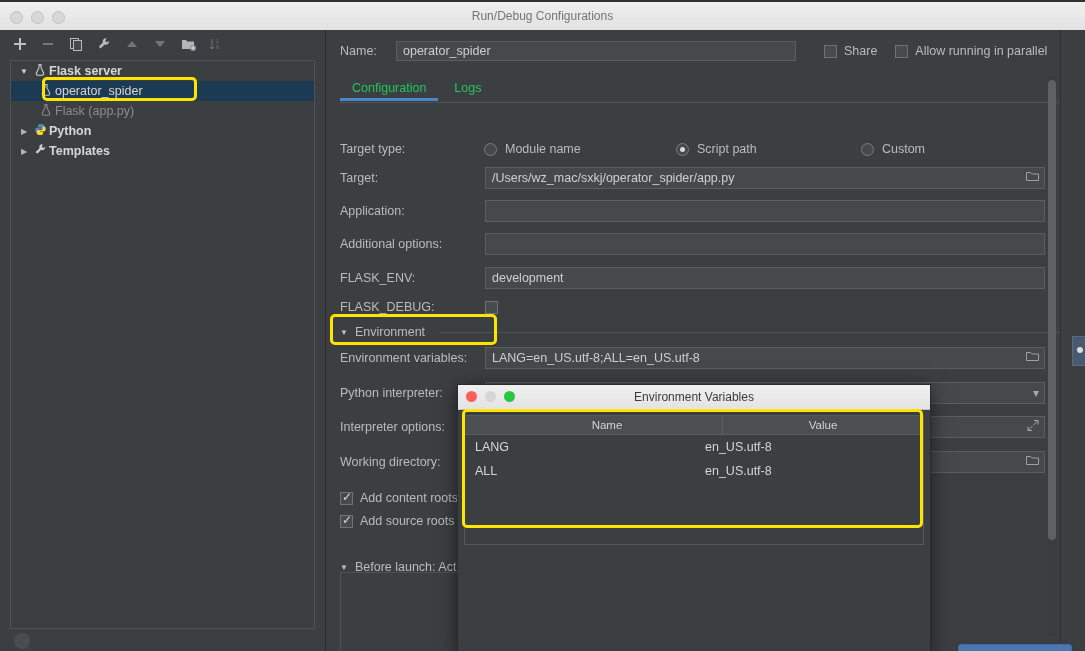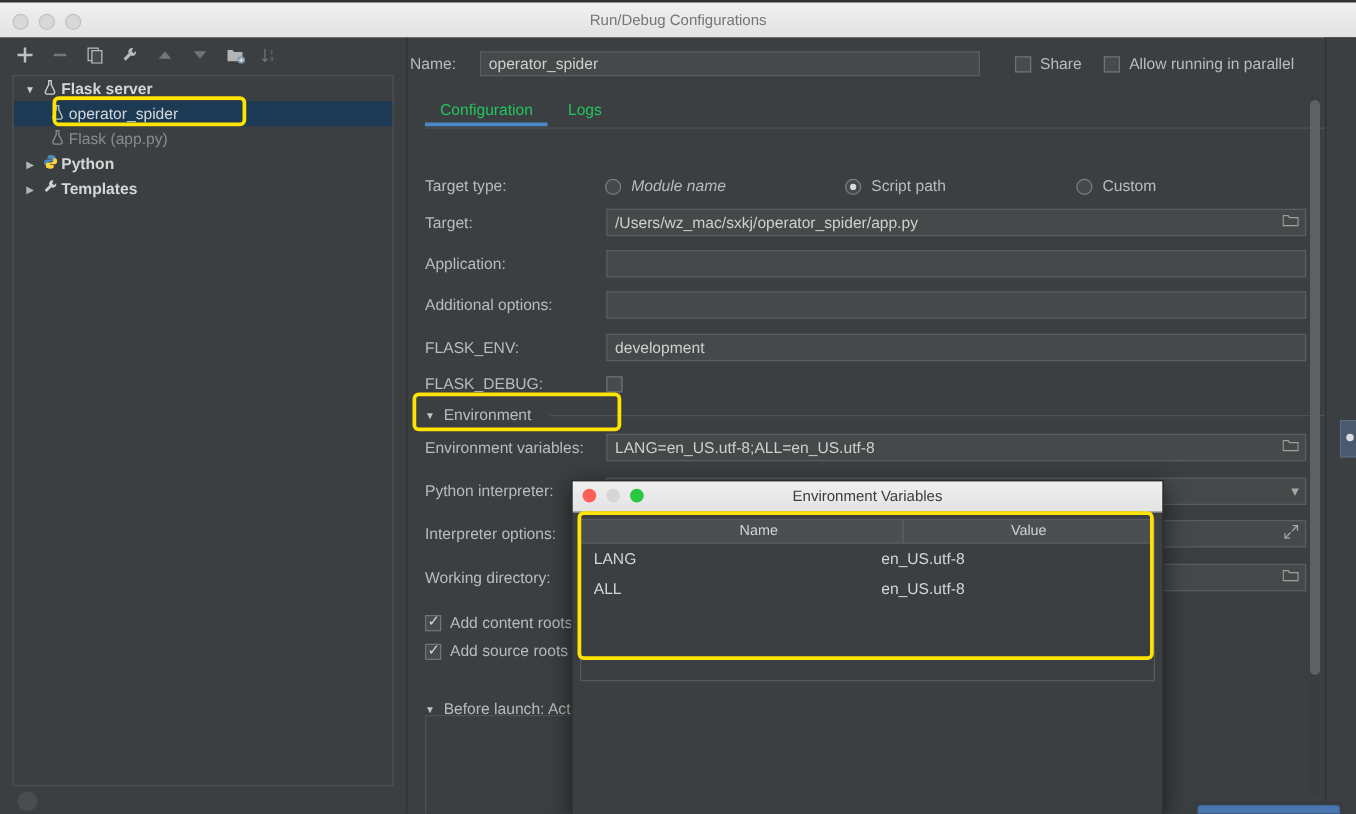--- a/index.html
+++ b/index.html
@@ -66,21 +66,21 @@
   .sb-bottom-circle {
     position:absolute; left:14px; bottom:2px; width:16px; height:16px;
     border-radius:50%; background:#4a4d4f;
   }
 
   
   .panel {
     position: absolute; left: 326px; top: 30px; width: 759px; height: 621px;
     background: #3c3f41;
   }
-  .name-row { position: absolute; left: 2px; top: 10px; width: 735px; height: 22px; display:flex; align-items:center; }
+  .name-row { position: absolute; left: 14px; top: 10px; width: 735px; height: 22px; display:flex; align-items:center; }
   .lbl { color: #bbbbbb; font-size: 12.5px; }
   .name-label { width: 56px; }
   .text-input {
     background: #45494a; border: 1px solid #5a5e60; height: 20px;
     color: #cfcfcf; font-size: 12.5px; display: flex; align-items: center;
     padding: 0 6px; box-sizing: border-box;
   }
   .name-input { width: 400px; }
   .cb { width: 13px; height: 13px; border: 1px solid #6f7375; background: #474b4d; display:inline-block;
         box-sizing: border-box; position: relative; }
@@ -328,21 +328,21 @@
       <div class="tab active">Configuration</div>
       <div class="tab">Logs</div>
     </div>
     <div class="tab-underline"></div>
 
     <div class="form">
 
       <div class="frow" style="top:32px; width:700px;">
         <span class="flabel">Target type:</span>
         <div style="display:flex; width:560px;">
-          <div class="radiowrap" style="width:192px;font-style:italic;">
+          <div class="radiowrap" style="width:192px;">
             <span class="radio"></span>
             <span class="lbl">Module name</span>
           </div>
           <div class="radiowrap" style="width:185px;">
             <span class="radio on"></span>
             <span class="lbl">Script path</span>
           </div>
           <div class="radiowrap">
             <span class="radio"></span>
             <span class="lbl">Custom</span>

